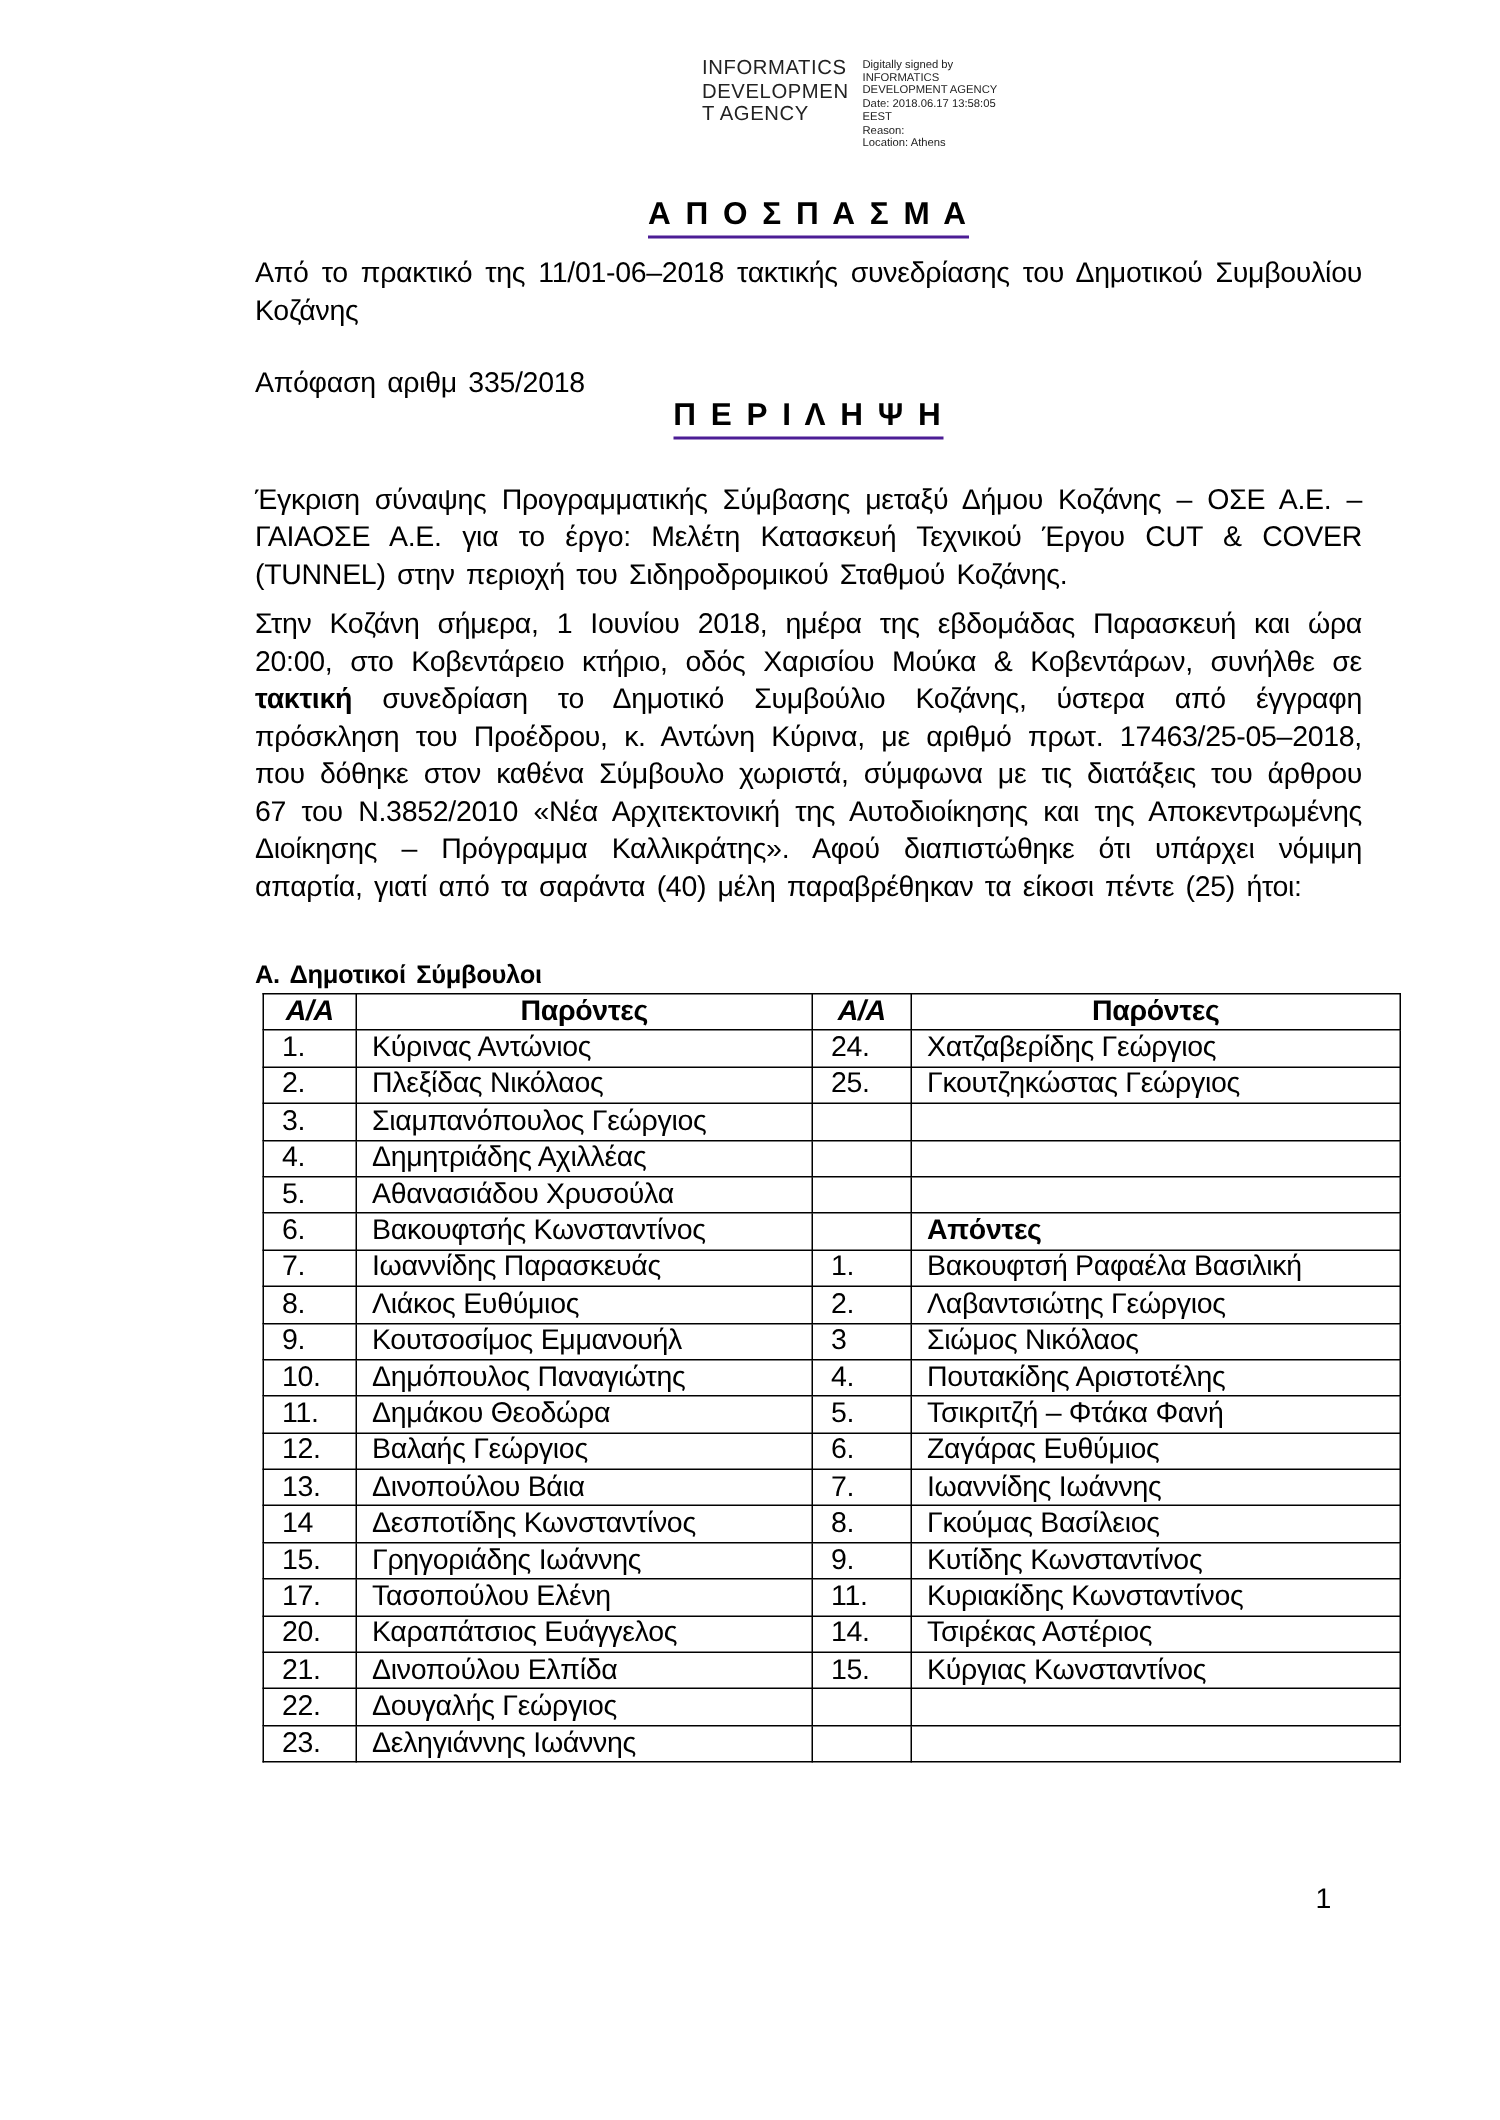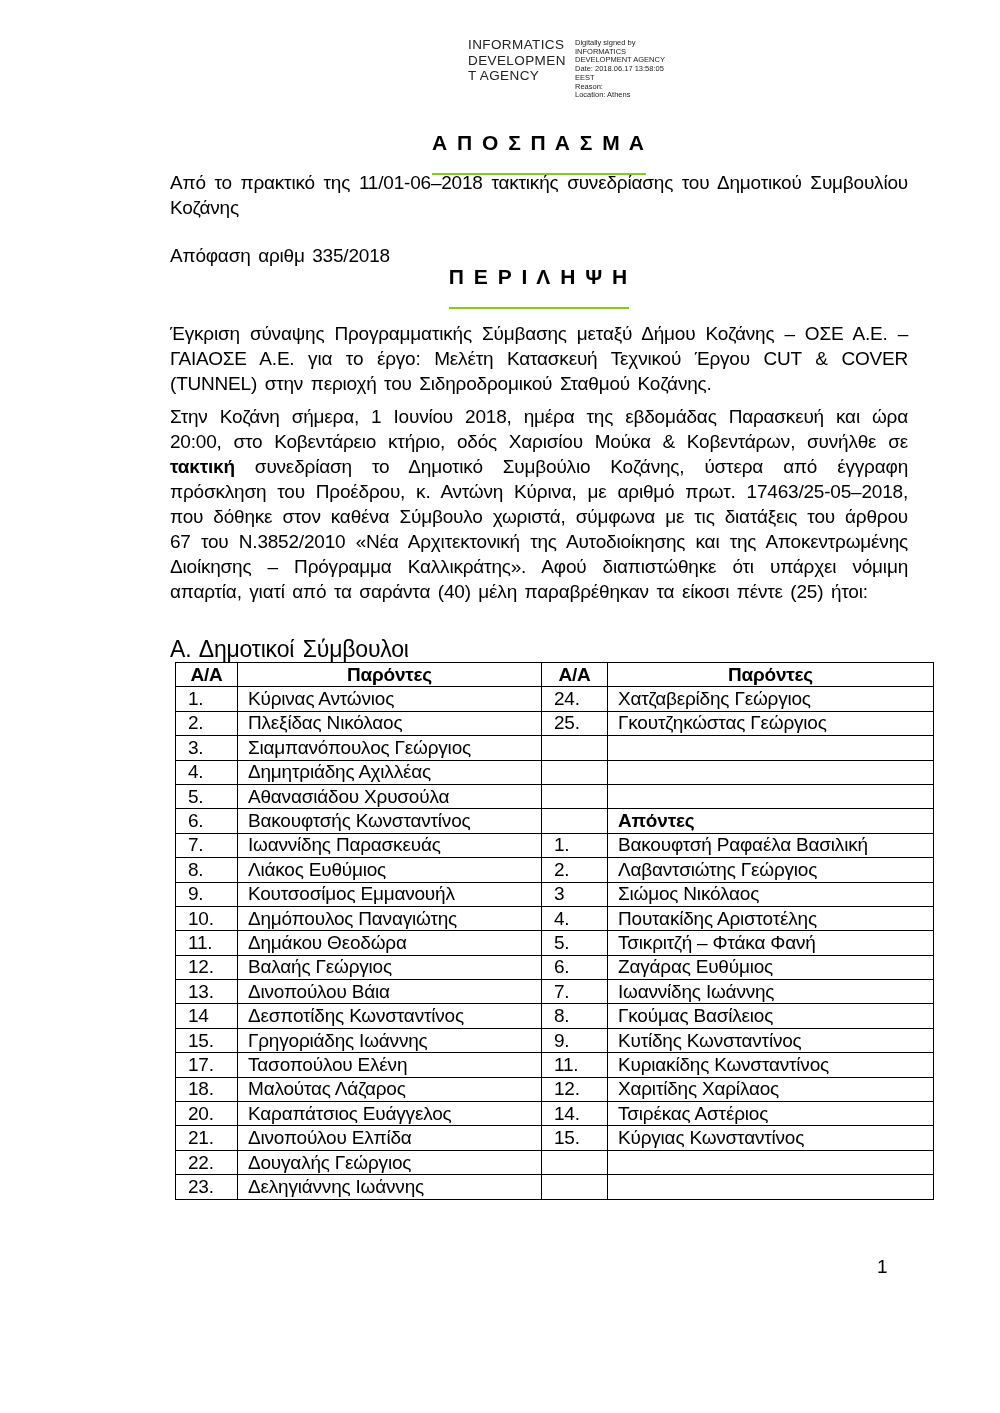--- a/index.html
+++ b/index.html
@@ -22,51 +22,51 @@
   .sig-details {
     width:120px; font-size:7.5px; line-height:8.7px; padding-top:2px;
   }
 
   
   .center-title {
     position:absolute; left:170px; width:738px;
     text-align:center; font-weight:bold; font-size:21px;
     letter-spacing:2px;
   }
-  .center-title span { border-bottom:2px solid #84cc16; padding-bottom:19px; }
+  .center-title span { border-bottom:2px solid #4c1d95; padding-bottom:3px; }
 
   .para {
     position:absolute; left:170px; width:738px;
     font-size:19px; line-height:25px;
     text-align:justify; word-spacing:2.5px; letter-spacing:-0.2px;
   }
   .left-text { text-align:left; }
   .bold { font-weight:bold; }
 
   #title        { top:131px; }
   #intro        { top:170px; }
   #decision     { top:243px; }
   #summary-title{ top:265px; }
   #summary      { top:308px;margin-top:13px; }
   #body         { top:404px; }
-  #section-heading { top:637px; font-weight:normal; text-align:left; font-size:23px; }
+  #section-heading { top:637px; font-weight:bold; text-align:left; font-size:17px; }
 
   
   table.council {
     position:absolute; left:175px; top:662px;
     width:758px; border-collapse:collapse; table-layout:fixed;
   }
   .council th, .council td {
     border:1px solid #000;
     height:23.4px; font-size:19px; line-height:22px;
     padding:0 0 0 10px; overflow:hidden; white-space:nowrap;
     font-weight:normal; text-align:left; letter-spacing:-0.2px;
   }
   .council th { font-weight:bold; text-align:center; padding:0; }
-  .council th.aa { }
+  .council th.aa { font-style:italic; }
   .council td.num { padding-left:12px; }
   .council td.bold { font-weight:bold; }
 
   .page-num {
     position:absolute; left:877px; top:1256px; font-size:19px;
   }
 </style>
 </head>
 <body>
 
@@ -211,26 +211,20 @@
         <td class="num">9.</td>
         <td>Κυτίδης Κωνσταντίνος</td>
       </tr>
       <tr>
         <td class="num">17.</td>
         <td>Τασοπούλου Ελένη</td>
         <td class="num">11.</td>
         <td>Κυριακίδης Κωνσταντίνος</td>
       </tr>
       <tr>
-        <td class="num">18.</td>
-        <td>Μαλούτας Λάζαρος</td>
-        <td class="num">12.</td>
-        <td>Χαριτίδης Χαρίλαος</td>
-      </tr>
-      <tr>
         <td class="num">20.</td>
         <td>Καραπάτσιος Ευάγγελος</td>
         <td class="num">14.</td>
         <td>Τσιρέκας Αστέριος</td>
       </tr>
       <tr>
         <td class="num">21.</td>
         <td>Δινοπούλου Ελπίδα</td>
         <td class="num">15.</td>
         <td>Κύργιας Κωνσταντίνος</td>

